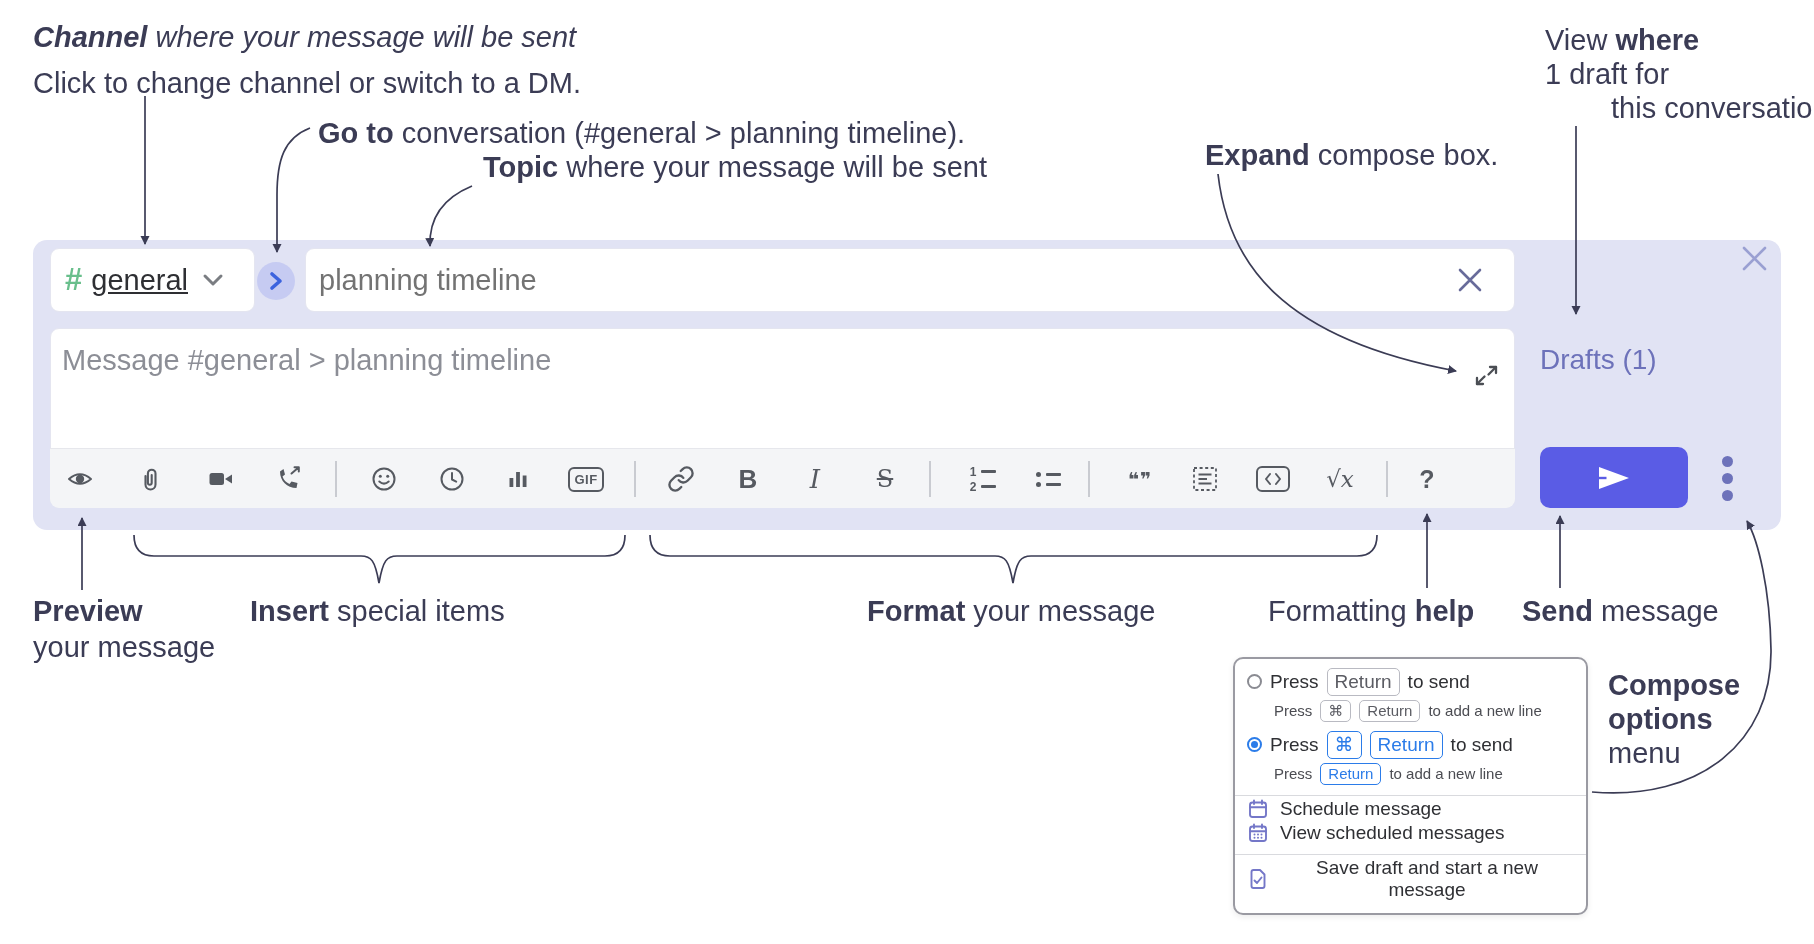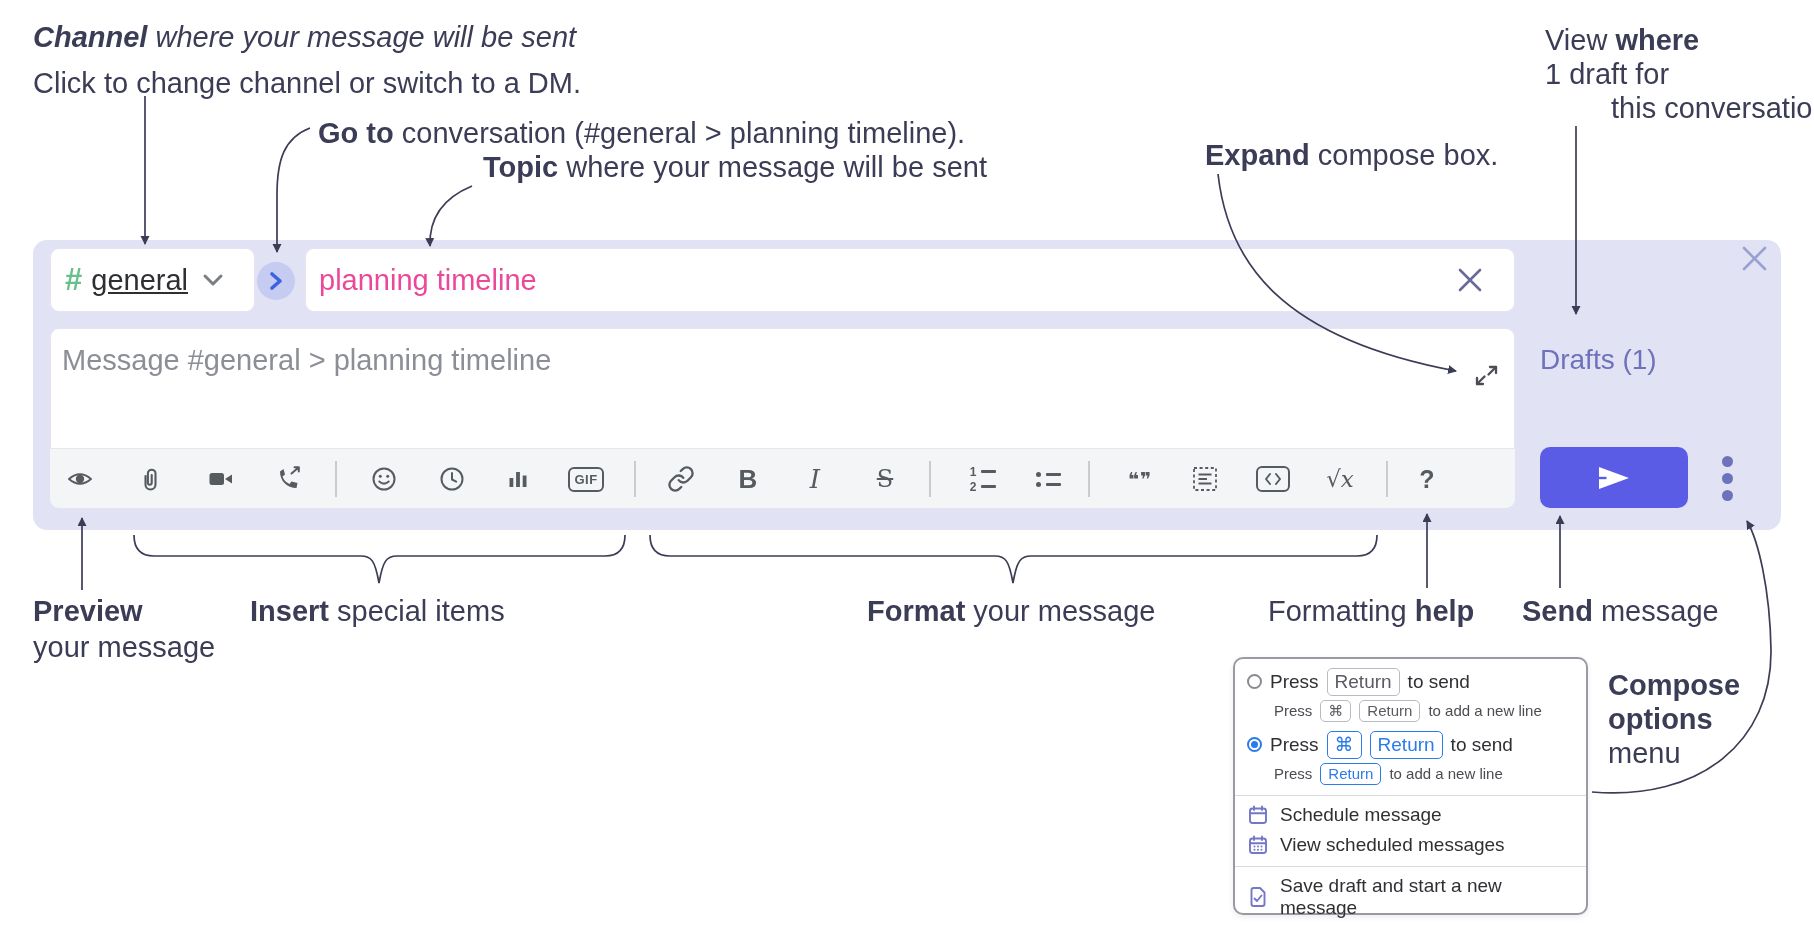--- a/index.html
+++ b/index.html
@@ -10,21 +10,21 @@
   .ann .b{font-weight:bold;}
   
   #panel{left:33px;top:240px;width:1748px;height:290px;background:#e1e3f4;border-radius:14px;}
   .whitebox{background:#fff;border:1px solid #e4e5f0;border-radius:9px;box-sizing:border-box;}
   #channel-box{left:50px;top:248px;width:205px;height:64px;display:flex;align-items:center;padding:0 14px;box-sizing:border-box;}
   #channel-hash{color:#69bf8c;font-size:31px;font-weight:bold;margin-right:9px;}
   #channel-name{font-size:29px;color:#2e2f33;text-decoration:underline;}
   #goto-btn{left:257px;top:262px;width:38px;height:38px;border-radius:50%;background:#c6cbf2;
             display:flex;align-items:center;justify-content:center;}
   #topic-box{left:305px;top:248px;width:1210px;height:64px;display:flex;align-items:center;padding:0 13px;box-sizing:border-box;}
-  #topic-text{font-size:29px;color:#ec4899;flex:1;}
+  #topic-text{font-size:29px;color:#737373;flex:1;}
   #message-box{left:50px;top:328px;width:1465px;height:180px;border-radius:9px;}
   #message-placeholder{left:62px;top:344px;font-size:29px;color:#8c8e96;}
   #toolbar{left:50px;top:448px;width:1465px;height:60px;background:#f4f5f7;border-top:1px solid #e6e7ec;
            border-radius:0 0 9px 9px;box-sizing:border-box;}
   .ticon{position:absolute;top:8px;width:44px;height:44px;display:flex;align-items:center;justify-content:center;
          color:#565a61;}
   .tdiv{position:absolute;top:12px;width:2px;height:36px;background:#c9cbd1;}
   .glyph-b{font-size:26px;font-weight:bold;}
   .glyph-i{font-size:26px;font-style:italic;font-family:"DejaVu Serif",serif;}
   .glyph-s{font-size:24px;font-family:"DejaVu Serif",serif;text-decoration:line-through;}
@@ -49,21 +49,21 @@
          box-sizing:border-box;box-shadow:0 2px 6px rgba(0,0,0,0.08);font-size:19px;color:#2f3034;}
   .prow{display:flex;align-items:center;gap:8px;padding:0 12px;}
   .prow.main{margin-top:9px;font-size:19px;}
   .prow.sub{margin-top:4px;margin-left:27px;font-size:15px;color:#4b4c52;}
   .radio{width:15px;height:15px;border:2px solid #8a8b92;border-radius:50%;box-sizing:border-box;flex:0 0 15px;position:relative;}
   .radio.sel{border-color:#2b7ce9;}
   .radio.sel::after{content:'';position:absolute;left:2px;top:2px;width:7px;height:7px;border-radius:50%;background:#2b7ce9;}
   .key{display:inline-block;border:1.5px solid #b9bac2;border-radius:5px;padding:0 7px;line-height:1.35;color:#5b5c63;background:#fff;}
   .key.blue{border-color:#2b7ce9;color:#2b7ce9;}
   .pdivider{height:1px;background:#d9dade;margin:10px 0 0 0;}
-  .mrow{display:flex;align-items:center;gap:11px;padding:0 12px;margin-top:8px;font-size:19px;color:#2f3034;}
+  .mrow{display:flex;align-items:center;gap:11px;padding:0 12px;margin-top:2px;font-size:19px;color:#2f3034;text-align:center;}
   .micon{color:#7477c8;flex:0 0 22px;display:flex;}
 </style>
 </head>
 <body>
 
 <div id="canvas">
 
   <div class="abs ann" style="left:33px;top:20px;font-style:italic;"><span class="b">Channel</span><span> where your message will be sent</span></div>
   <div class="abs ann i" style="left:33px;top:54px;margin-top:12px;"><span>Click to change channel or switch to a DM.</span></div>
   <div class="abs ann" style="left:318px;top:104px;margin-top:12px;"><span class="b">Go to</span><span> conversation (#general &gt; planning timeline).</span></div>

